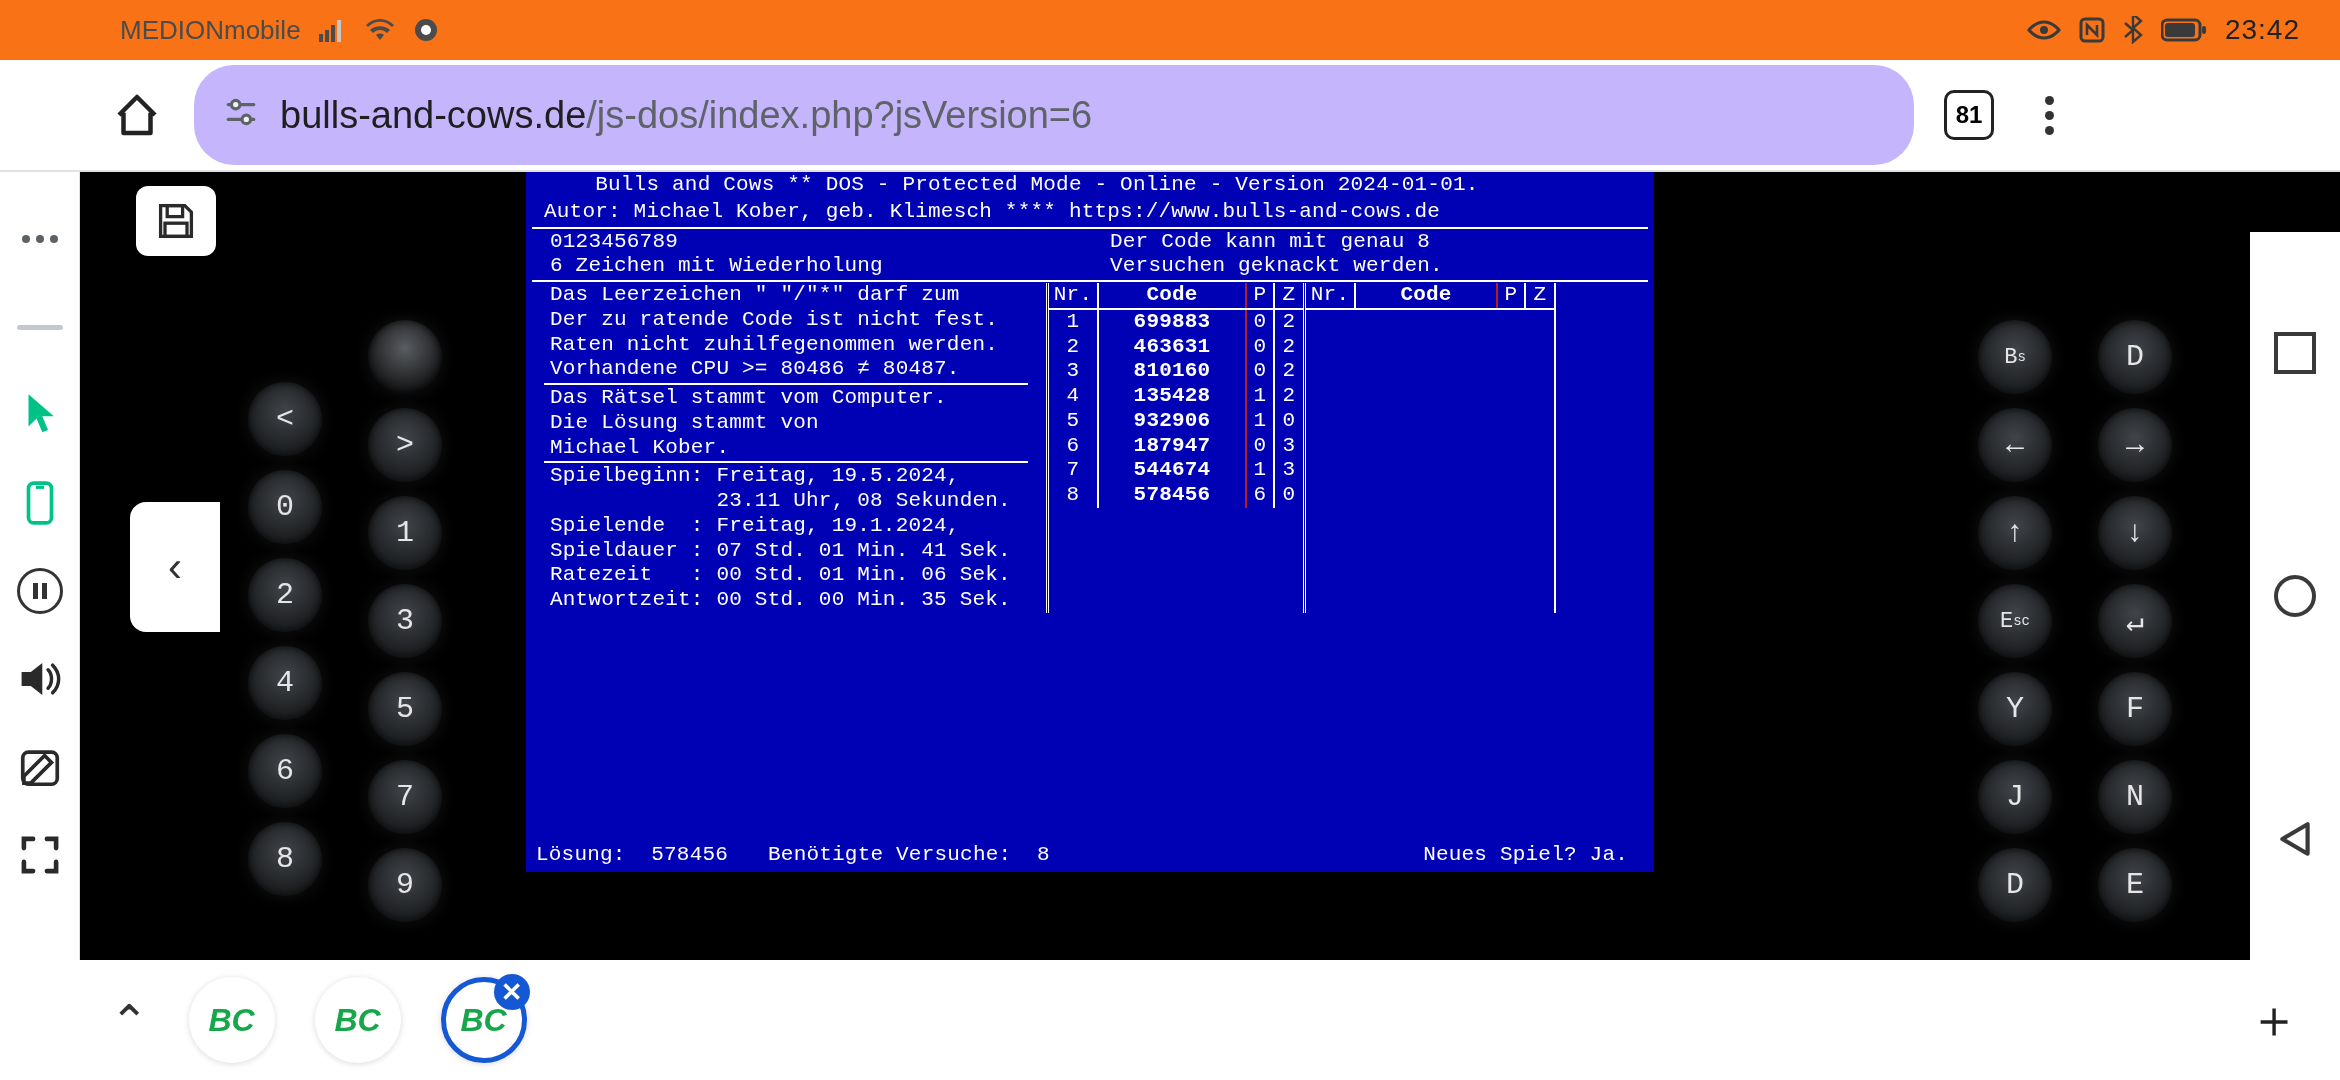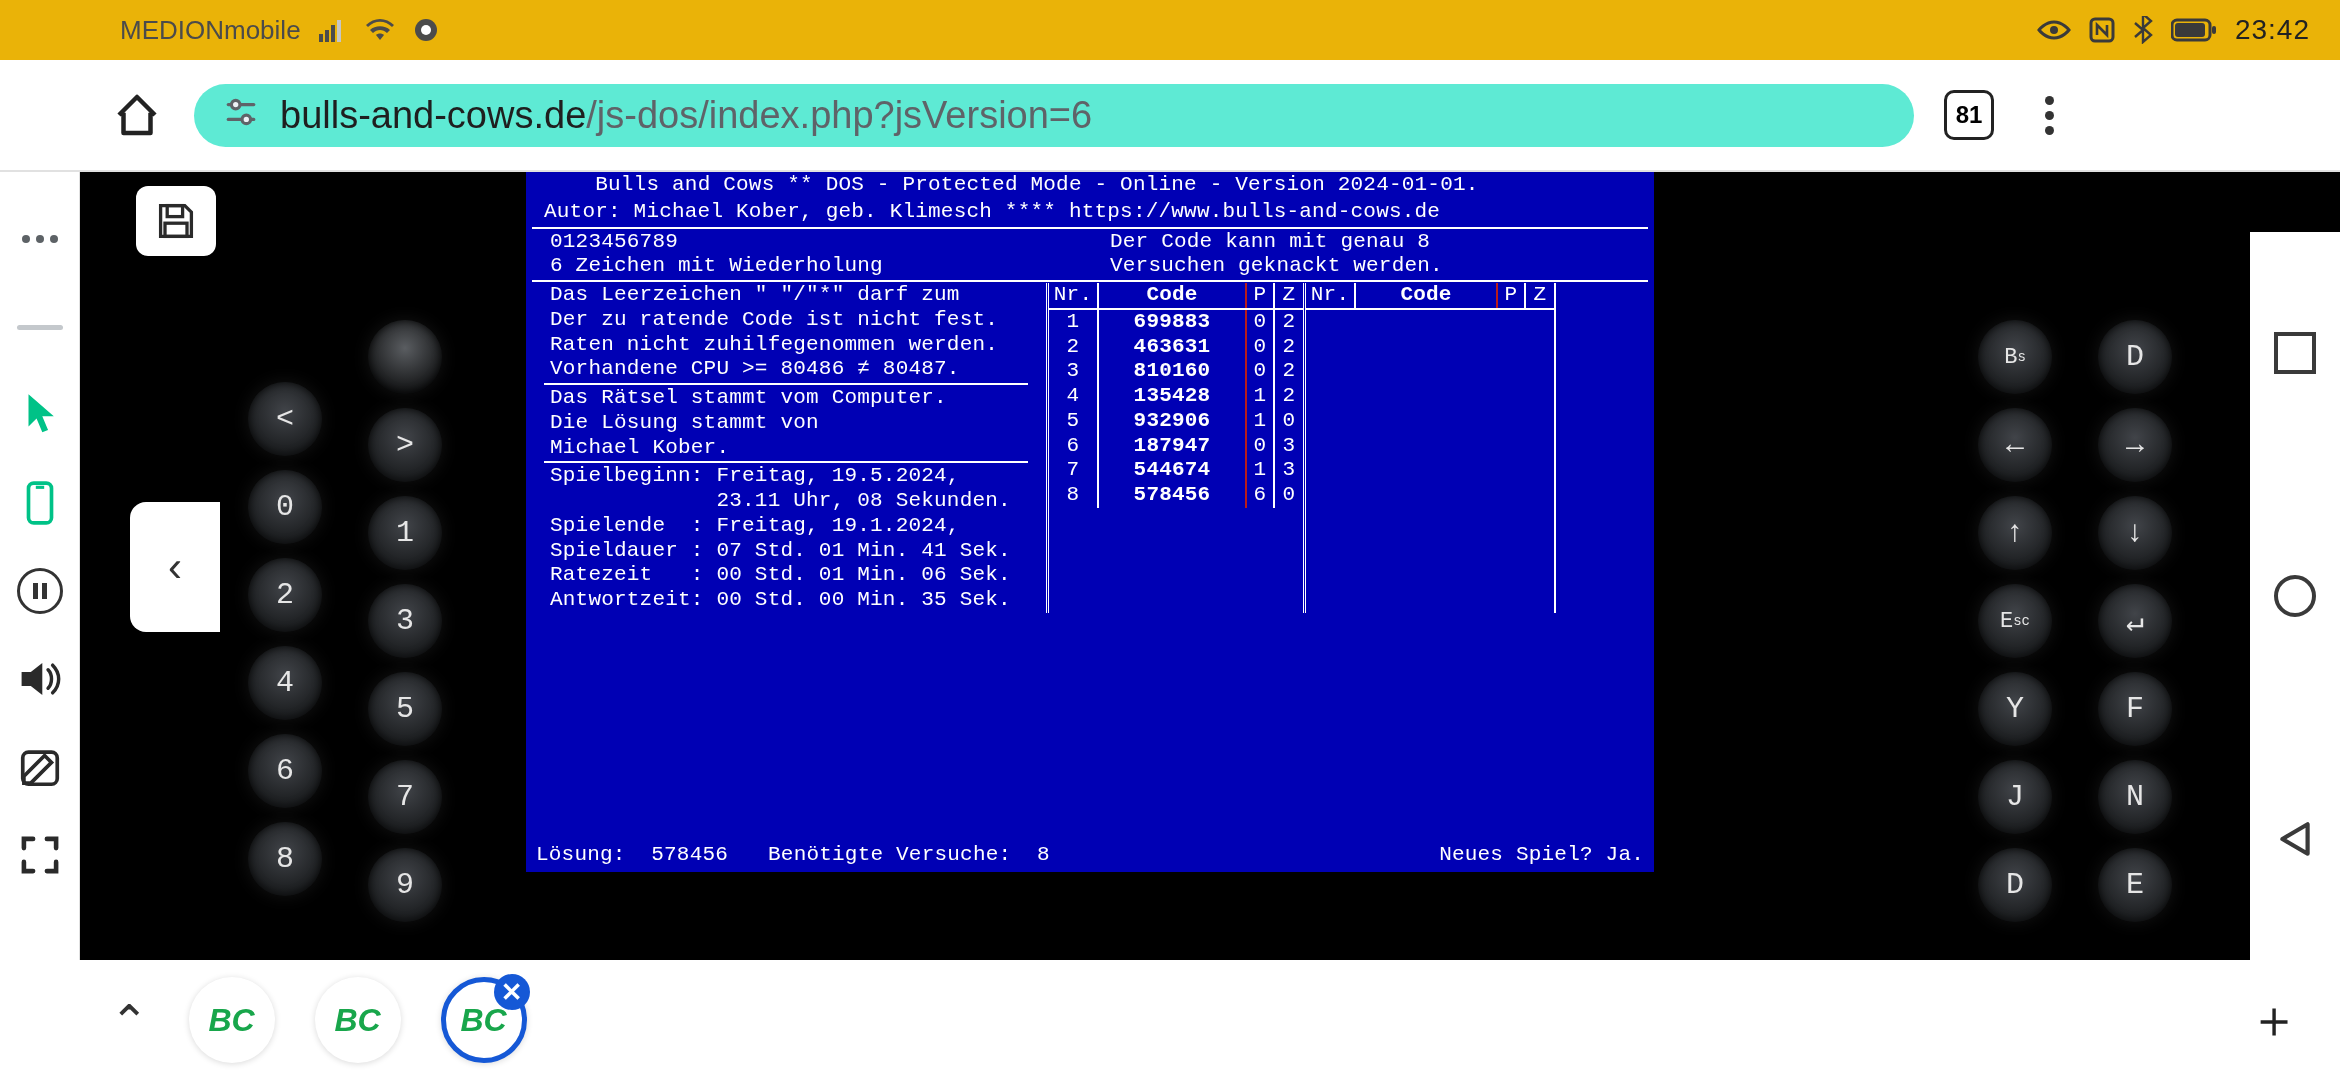--- a/index.html
+++ b/index.html
@@ -1,30 +1,30 @@
 <!DOCTYPE html>
 <html><head>
 <meta charset="utf-8">
 <style>
   * { margin: 0; padding: 0; box-sizing: border-box; }
   html, body { width: 2340px; height: 1080px; font-family: sans-serif; background: #000; overflow: hidden; }
 
   .phone-frame { width: 2340px; height: 1080px; background: #fff; display: flex; flex-direction: column; }
 
   
-  .status-bar { height: 60px; background: #eab308; display: flex; align-items: center; padding: 0 30px 0 120px; font-size: 26px; color: #4b4b4b; }
+  .status-bar { height: 60px; background: #f97316; display: flex; align-items: center; padding: 0 40px 0 120px; font-size: 26px; color: #4b4b4b; }
   .status-left { display: flex; align-items: center; gap: 18px; }
   .status-right { margin-left: auto; display: flex; align-items: center; gap: 18px; }
   .status-icon { display: inline-flex; }
   .clock { font-size: 28px; letter-spacing: 1px; color:#222; }
 
   
   .chrome-bar { height: 110px; background: #fff; display: flex; align-items: center; padding: 0 30px 0 110px; gap: 30px; }
   .chrome-home { width: 54px; height: 54px; }
-  .url-field { flex: 1; max-width: 1720px; height: 63px; border-radius: 40px; background: #5eead4; display: flex; align-items: center; padding: 0 30px; font-size: 38px; color: #3a3a3a; gap: 22px; }
+  .url-field { flex: 1; max-width: 1720px; height: 100px; border-radius: 40px; background: #c4b5fd; display: flex; align-items: center; padding: 0 30px; font-size: 38px; color: #3a3a3a; gap: 22px; }
   .url-tune { font-size: 30px; color:#5f6368; }
   .url-host { color:#1f1f1f; }
   .url-path { color:#5f6368; }
   .tab-count { width: 50px; height: 50px; border: 3.5px solid #222; border-radius: 10px; display: flex; align-items: center; justify-content: center; font-size: 24px; font-weight: 700; }
   .chrome-menu { width: 50px; height: 50px; display:flex; flex-direction:column; align-items:center; justify-content:center; gap:6px; }
   .chrome-menu span { width:9px; height:9px; background:#333; border-radius:50%; }
 
   .divider { height: 2px; background: #e1e1e1; }
 
   
@@ -71,21 +71,21 @@
   .dos-left { width:520px; padding: 0 12px; }
   .dos-tbl { width:260px; border-left:3px double #fff; border-right:3px double #fff; }
   .dos-tbl2 { width:250px; border-right:2px solid #fff; }
   .dos-th { display:flex; border-bottom:2px solid #fff; }
   .dos-th span, .dos-td span { text-align:center; }
   .c-nr { width:50px; border-right:2px solid #fff; }
   .c-code { flex:1; border-right:2px solid #b91c1c;font-weight:bold; }
   .c-p { width:28px; border-right:2px solid #fff; }
   .c-z { width:28px; }
   .dos-td { display:flex; }
-  .dos-footer { position:absolute; left:0; right:0; bottom:0; padding:2px 10px 4px; display:flex; gap:40px; }
+  .dos-footer { position:absolute; left:0; right:16px; bottom:0; padding:2px 10px 4px; display:flex; gap:40px; }
   .header-flex { display:flex; }
   .header-left { width:560px; padding:0 12px; }
   .header-right { flex:1; padding:0 12px; }
 
   
   .bottom-strip { height:120px; background:#fff; display:flex; align-items:center; padding:0 40px 0 110px; gap:40px; }
   .btm-caret { font-size:46px; color:#333; transform:rotate(180deg); }
   .bc-tab { width:86px; height:86px; border-radius:50%; display:flex; align-items:center; justify-content:center; font-weight:800; font-size:32px; font-style:italic; color:#18a64b; box-shadow:0 1px 6px rgba(0,0,0,.15); background:#fff; position:relative; }
   .bc-tab.active { border:5px solid #1558d6; }
   .bc-tab .xbadge { position:absolute; top:-8px; right:-8px; width:36px; height:36px; border-radius:50%; background:#1558d6; color:#fff; display:flex; align-items:center; justify-content:center; font-size:26px; font-style:normal; }

